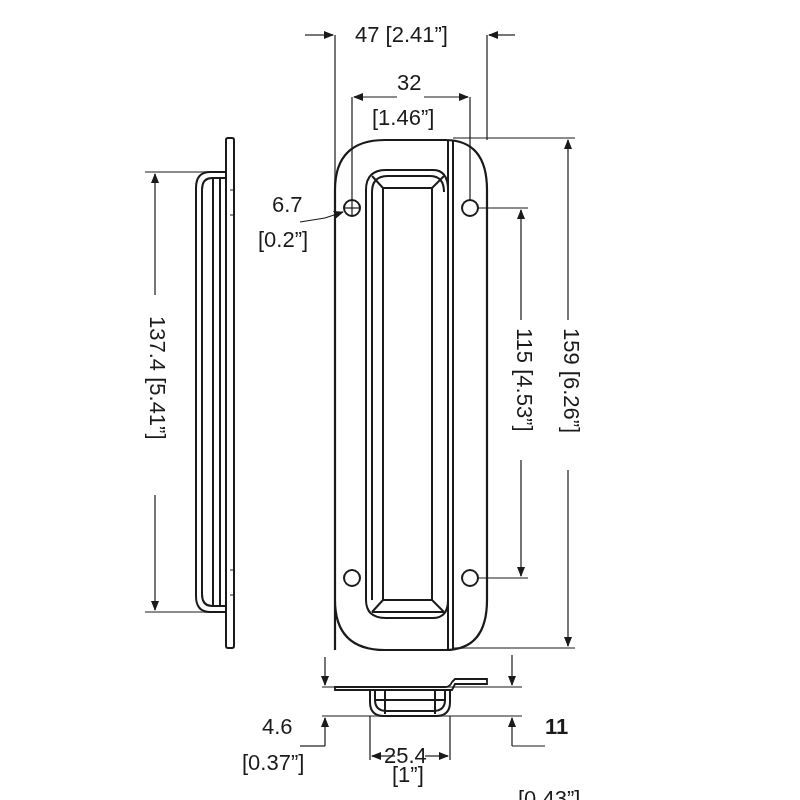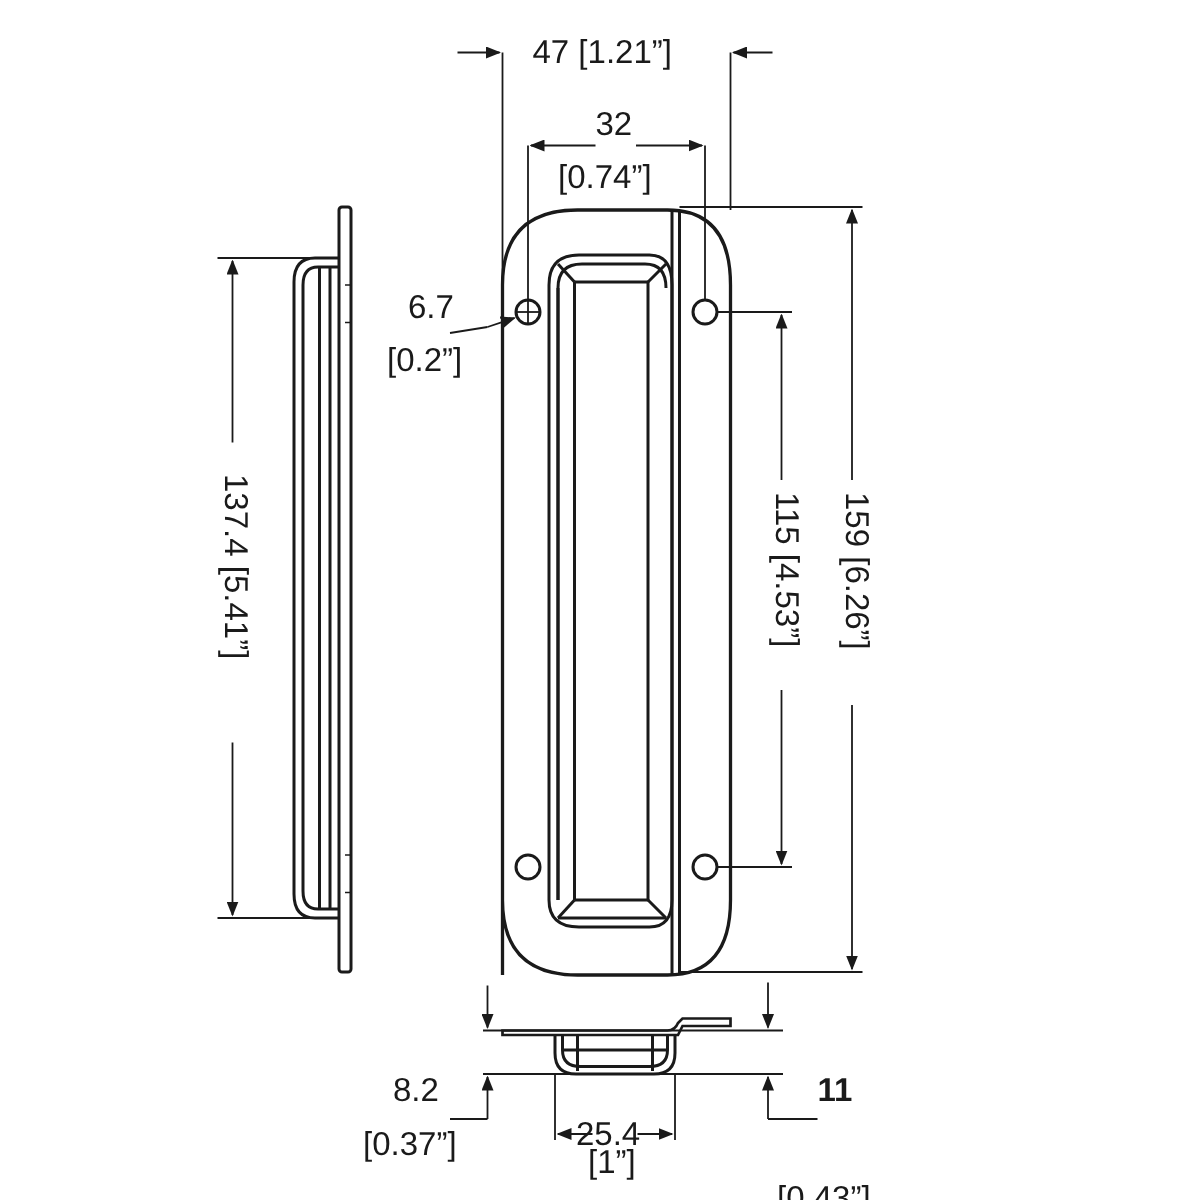--- a/index.html
+++ b/index.html
@@ -104,26 +104,26 @@
     <line x1="300" y1="746" x2="325" y2="746"></line>
     <line x1="512" y1="746" x2="545" y2="746"></line>
 
     <line x1="370" y1="716" x2="370" y2="760"></line>
     <line x1="450" y1="716" x2="450" y2="760"></line>
     <line x1="395" y1="756" x2="372" y2="756" marker-end="url(#arr)"></line>
     <line x1="425" y1="756" x2="448" y2="756" marker-end="url(#arr)"></line>
   </g>
 </svg>
 
-<div class="lbl" style="left:355px;top:24px;">47 [1.21”]</div>
+<div class="lbl" style="left:355px;top:24px;">47 [2.41”]</div>
 <div class="lbl" style="left:397px;top:72px;">32</div>
-<div class="lbl" style="left:372px;top:107px;">[0.74”]</div>
+<div class="lbl" style="left:372px;top:107px;">[1.46”]</div>
 <div class="lbl" style="left:272px;top:194px;">6.7</div>
 <div class="lbl" style="left:258px;top:229px;">[0.2”]</div>
 <div class="lbl rot" style="left:582px;top:328px;">159 [6.26”]</div>
 <div class="lbl rot" style="left:535px;top:328px;">115 [4.53”]</div>
 <div class="lbl rot" style="left:168px;top:316px;">137.4 [5.41”]</div>
-<div class="lbl" style="left:262px;top:716px;">8.2</div>
+<div class="lbl" style="left:262px;top:716px;">4.6</div>
 <div class="lbl" style="left:242px;top:752px;text-align:center;">[0.37”]</div>
 <div class="lbl" style="left:384px;top:729px;margin-top:16px;">25.4</div>
 <div class="lbl" style="left:392px;top:764px;">[1”]</div>
 <div class="lbl" style="left:545px;top:716px;font-weight:bold;">11</div>
 <div class="lbl" style="left:518px;top:788px;">[0.43”]</div>
 
 </body></html>

